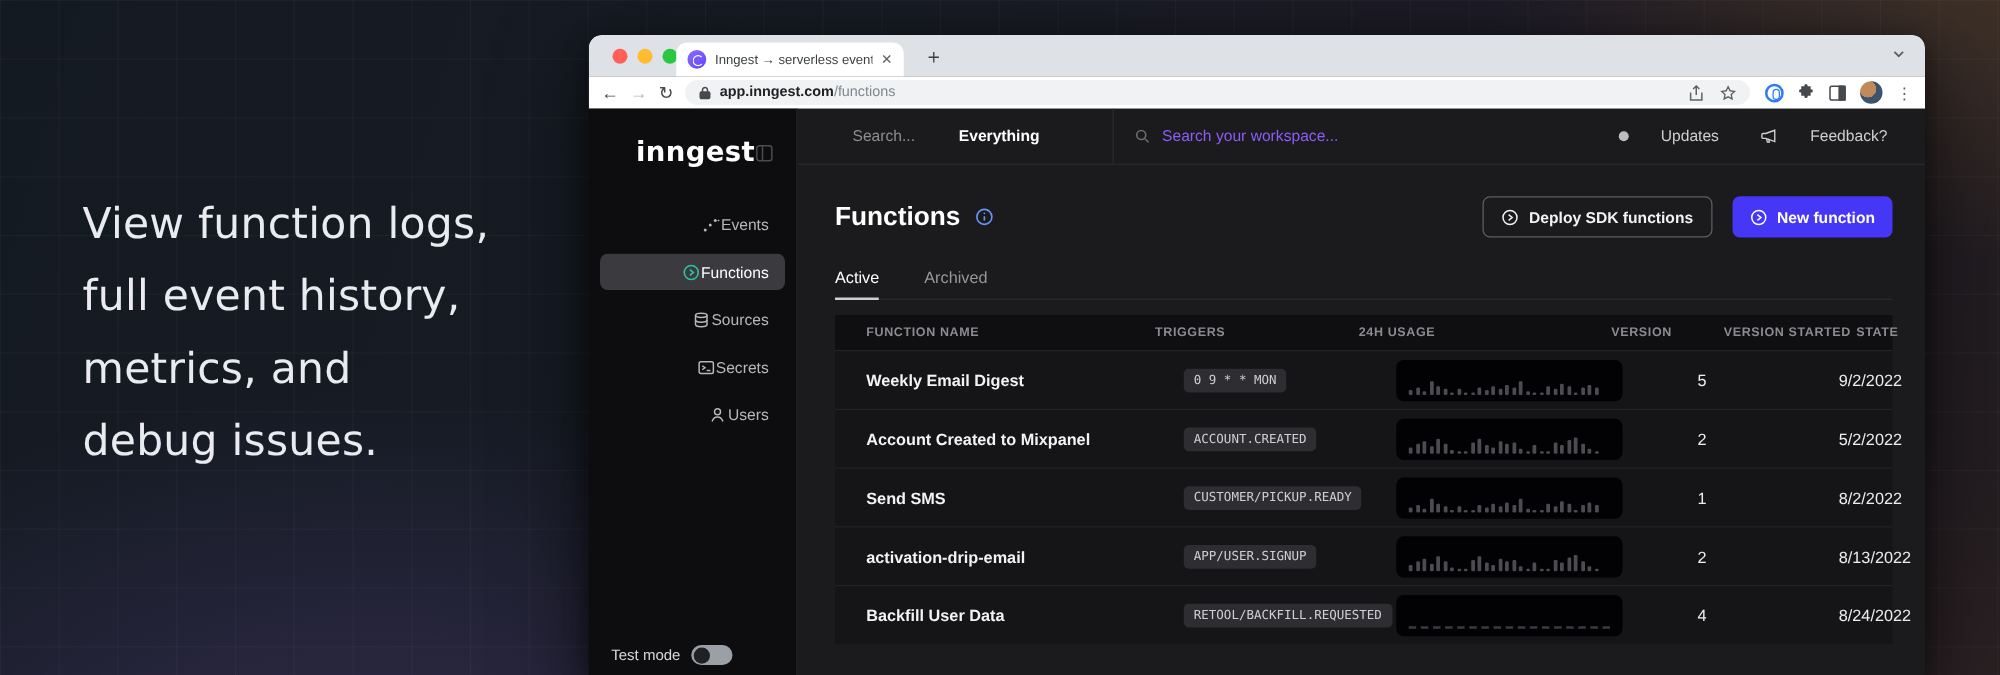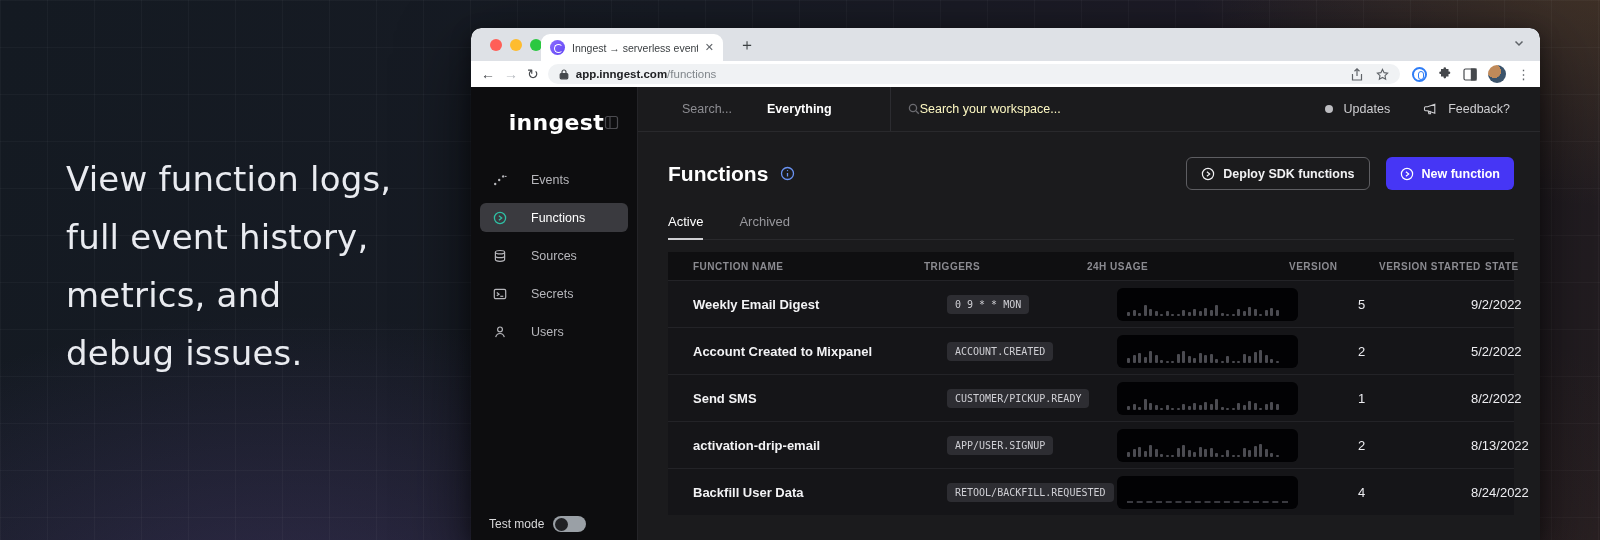--- a/index.html
+++ b/index.html
@@ -60,39 +60,39 @@
   .menu-dots{ font-size:13px; color:#5f6368; letter-spacing:0; }
 
   
   .app{ display:flex; height:453px; background:#1b1b1d; }
 
   .sidebar{ width:167px; background:#0d0d0f; border-right:1px solid #242428; position:relative; flex-shrink:0; }
   .logo-row{ display:flex; align-items:center; justify-content:flex-end; padding:23px 18px 14px 32px; }
   .logo{ font-family:"DejaVu Sans",sans-serif; font-size:22px; font-weight:bold; color:#fff; letter-spacing:.3px; }
   .collapse{ color:#4b4b50; display:flex; }
   .nav{ margin-top:16px; display:flex; flex-direction:column; gap:9px; padding:0 9px; }
-  .nav-item{ display:flex; align-items:center; gap:24px; height:29px; padding:0 13px;
-    border-radius:6px; color:#b6b6bb; font-size:12.5px; cursor:default; }
+  .nav-item{ display:flex; align-items:center; gap:1px; height:29px; padding:0 13px;
+    border-radius:6px; color:#b6b6bb; font-size:12.5px; cursor:default;justify-content:flex-end; }
   .nav-item svg{ flex-shrink:0; }
   .nav-item.active{ background:#3a3a3f; color:#fff; }
   .testmode{ position:absolute; left:18px; bottom:8px; display:flex; align-items:center; gap:9px;
     color:#d8d8da; font-size:12px; }
   .toggle{ width:33px; height:16px; background:#9aa0a6; border-radius:9px; position:relative; }
   .knob{ position:absolute; left:2px; top:1.5px; width:13px; height:13px; background:#202124; border-radius:50%; }
 
   .main{ flex:1; min-width:0; display:flex; flex-direction:column; }
   .topbar{ height:45px; border-bottom:1px solid #29292c; display:flex; align-items:center;
     padding-left:44px; font-size:12.5px; flex-shrink:0; }
   .search-label{ color:#8d8d92; }
   .scope{ color:#fff; font-weight:700; margin-left:35px; }
   .vdiv{ width:1px; align-self:stretch; background:#2c2c30; margin-left:58px; }
-  .ws-search{ display:flex; align-items:center; margin-left:17px; color:#fef9c3; }
+  .ws-search{ display:flex; align-items:center; gap:10px; margin-left:17px; color:#8b5cf6; }
   .topbar-right{ margin-left:auto; display:flex; align-items:center; gap:33px; padding-right:30px;
     color:#cfcfd2; font-size:12.5px; }
-  .tb-item{ display:flex; align-items:center; gap:11px; }
+  .tb-item{ display:flex; align-items:center; gap:26px; }
   .dot{ width:8px; height:8px; border-radius:50%; background:#bdbdc1; }
 
   .content{ padding:0 26px 0 30px; }
   .page-head{ margin-top:25px; display:flex; align-items:center; }
   .page-title{ font-size:21px; font-weight:700; color:#fff; }
   .info{ margin-left:12px; display:flex; }
   .actions{ margin-left:auto; display:flex; gap:16px; }
   .btn{ height:33px; border-radius:6px; font-size:12.5px; font-weight:600; display:flex;
     align-items:center; gap:8px; padding:0 14px; cursor:default; }
   .btn.secondary{ border:1px solid #5e5e62; color:#f2f2f4; background:transparent; }

